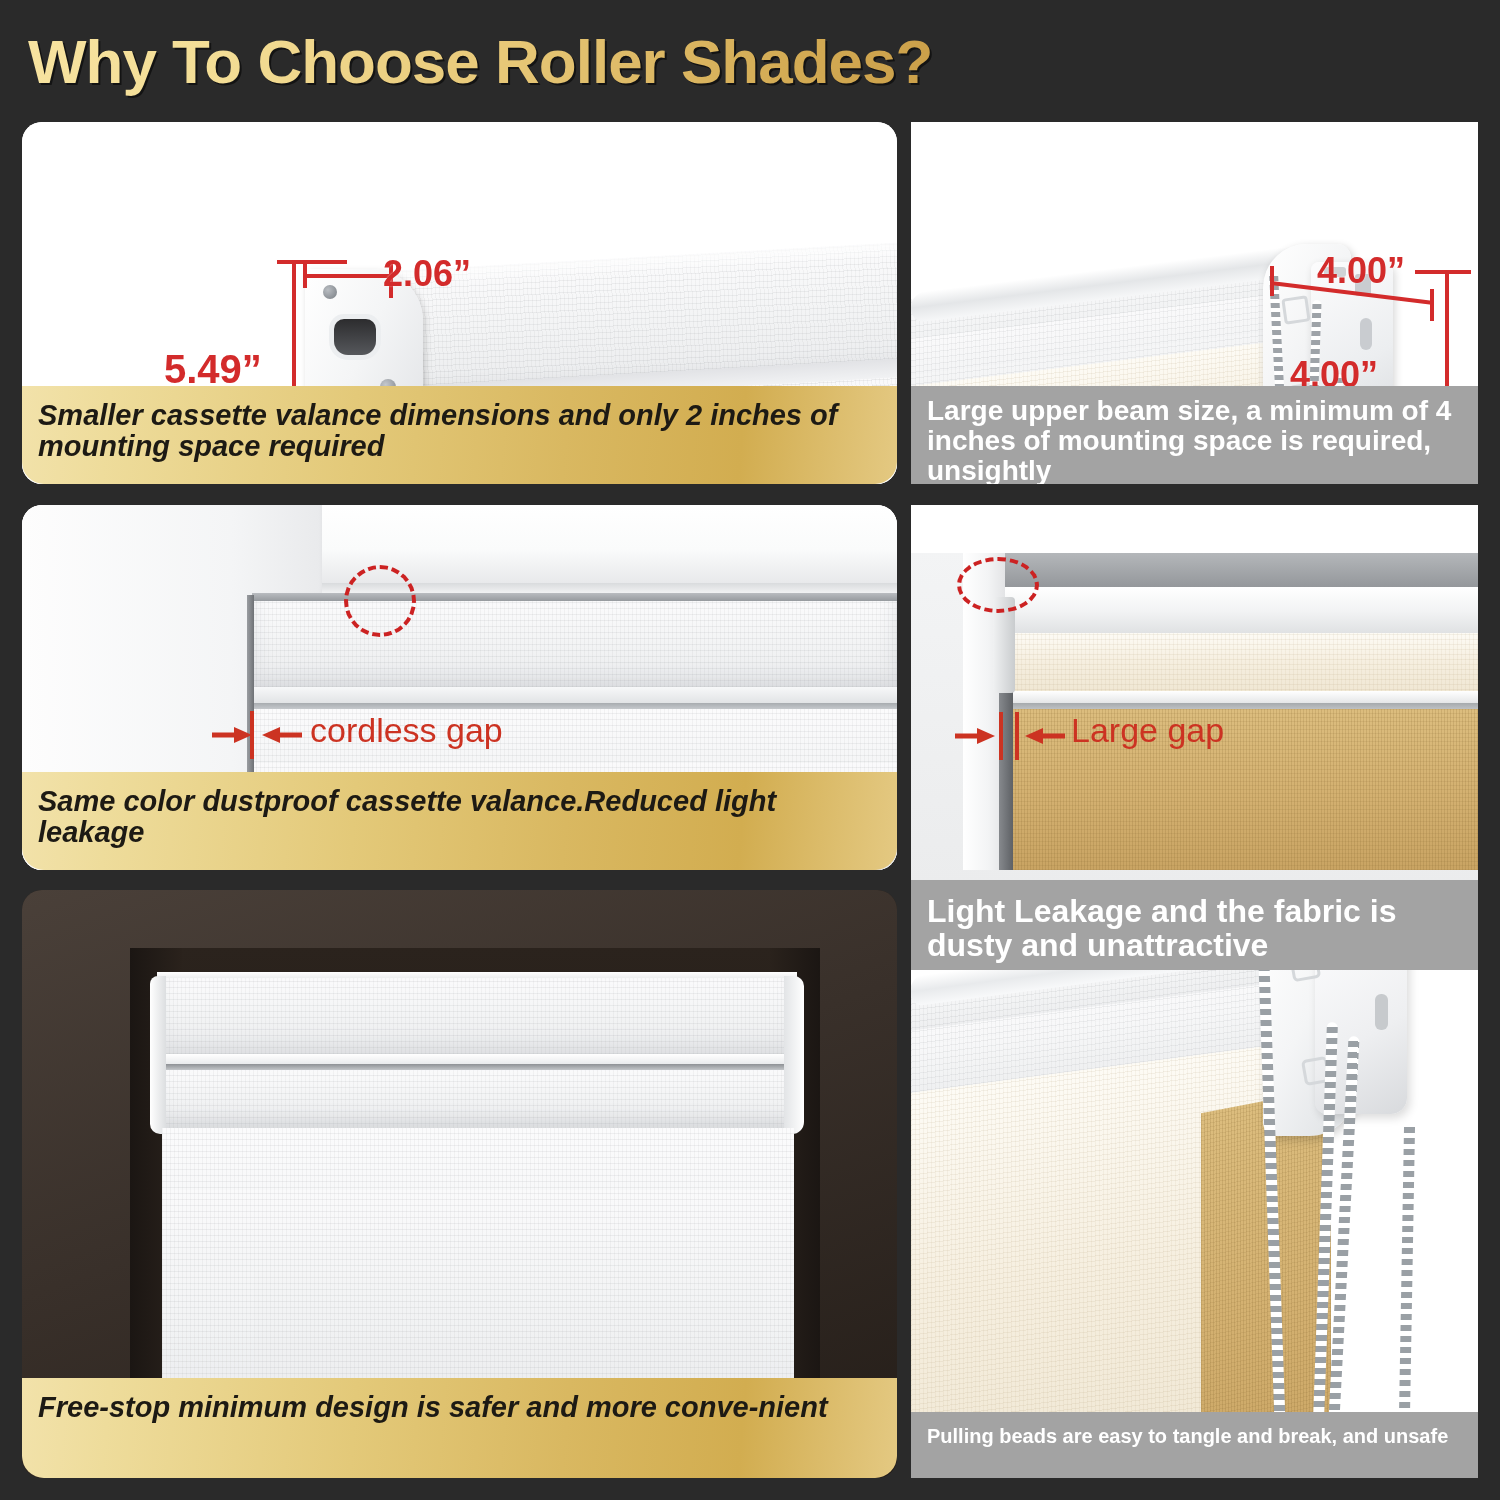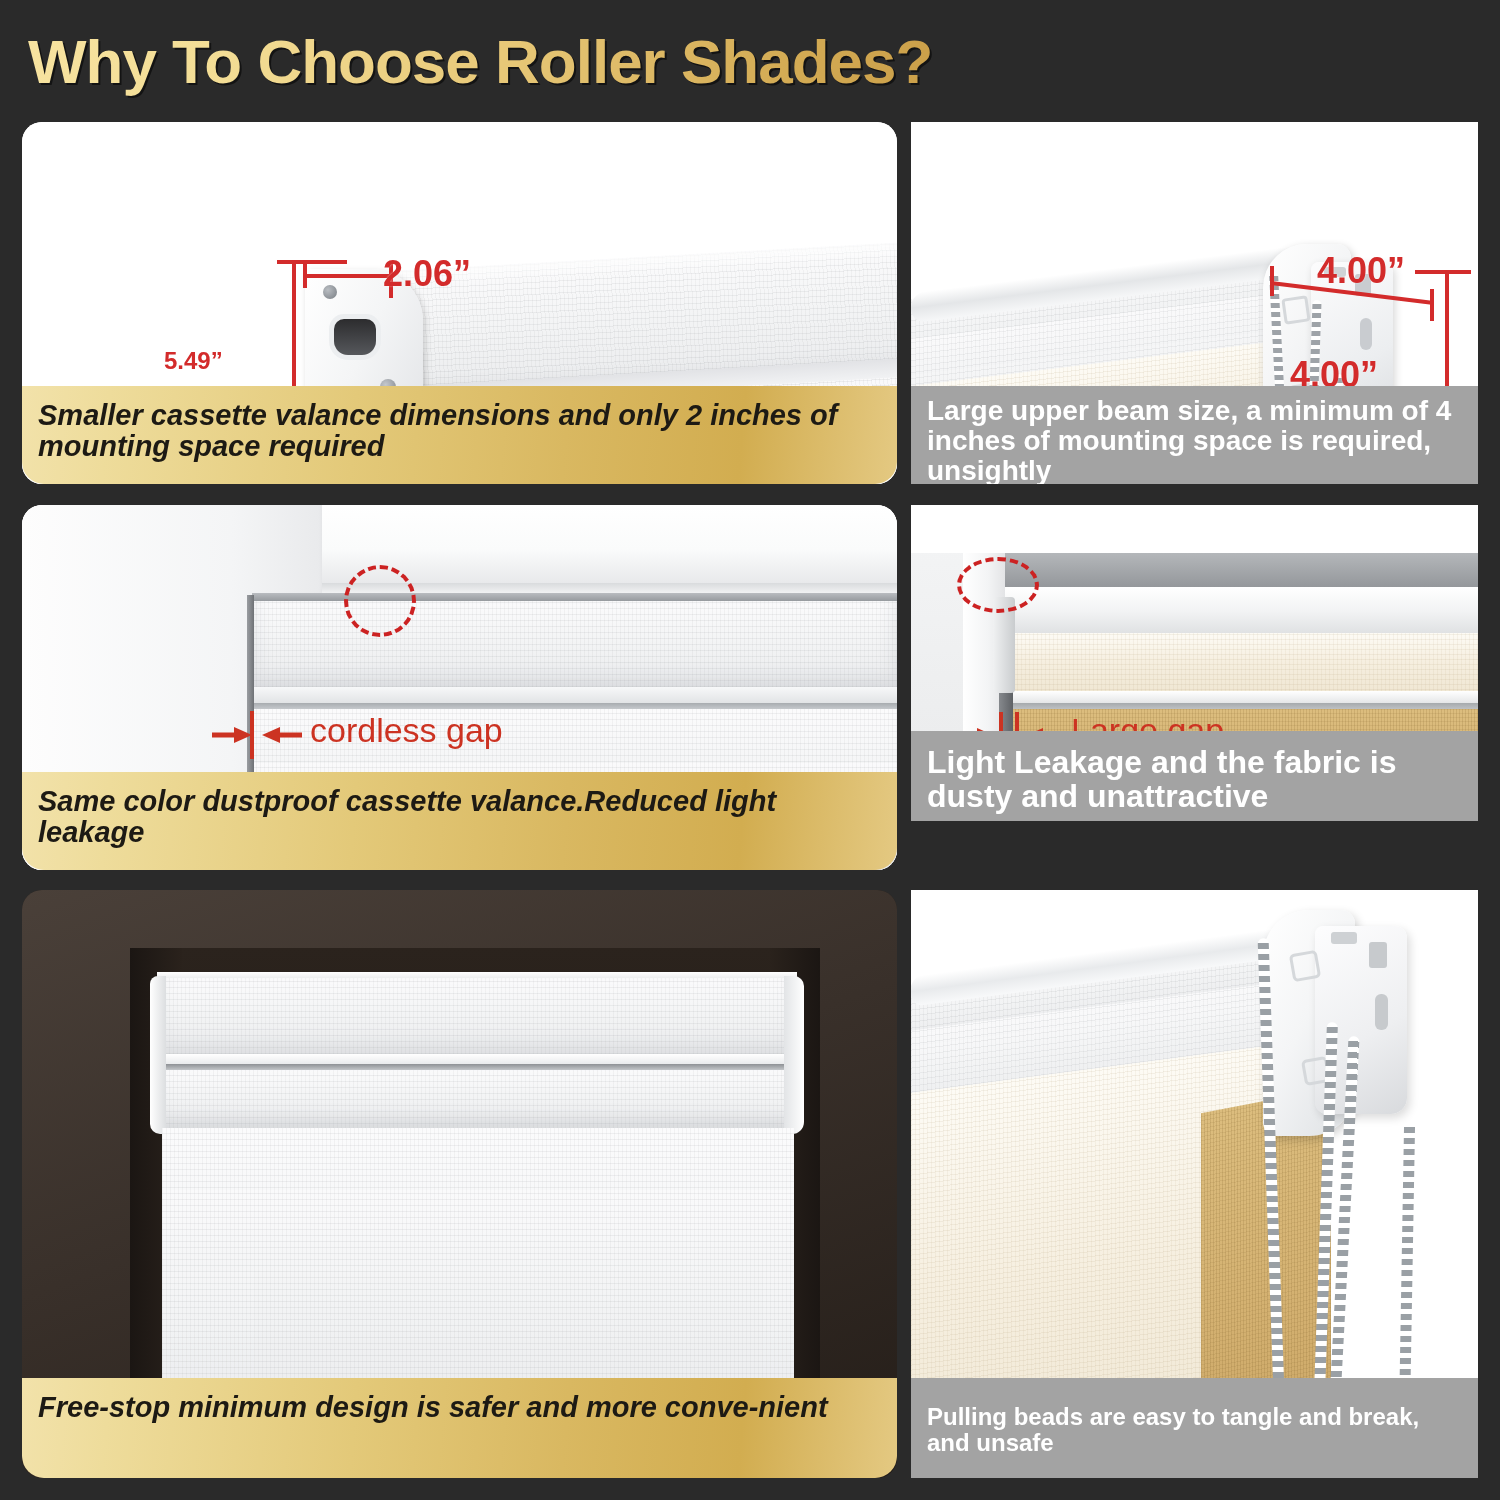--- a/index.html
+++ b/index.html
@@ -118,21 +118,21 @@
          background:radial-gradient(circle at 35% 35%,#c8ccd0,#868b91);"></div>
 
     <div class="dim-line" style="left:281px; top:152px; width:90px; height:4px;"></div>
     <div class="dim-line" style="left:281px; top:140px; width:4px; height:26px;"></div>
     <div class="dim-line" style="left:367px; top:140px; width:4px; height:36px;"></div>
     <div class="dim-label" style="left:361px; top:131px; font-size:36px;">2.06”</div>
 
     <div class="dim-line" style="left:270px; top:140px; width:4px; height:215px;"></div>
     <div class="dim-line" style="left:255px; top:138px; width:70px; height:4px;"></div>
     <div class="dim-line" style="left:255px; top:351px; width:58px; height:4px;"></div>
-    <div class="dim-label" style="left:142px; top:225px; font-size:24px;">5.49”</div>
+    <div class="dim-label" style="left:142px; top:225px; font-size:40px;">5.49”</div>
   </div>
 
   <div class="cap gold" style="height:98px; font-size:29px; padding-top:14px;">Smaller cassette valance dimensions and only 2 inches of mounting space required</div>
 </div>
 
 <div class="panel right" style="left:911px; top:122px; width:567px; height:362px; background:#ffffff;">
   <div class="photo" style="background:#ffffff;">
 
     <div class="fabric-white" style="position:absolute; left:0; top:128px; width:400px; height:76px;
          transform:skewY(-7deg); transform-origin:right top;"></div>
@@ -234,21 +234,21 @@
     <svg style="position:absolute; left:238px; top:218px; z-index:31;" width="42" height="24" viewBox="0 0 42 24">
       <line x1="14" y1="12" x2="42" y2="12" stroke="#cc3322" stroke-width="5"></line>
       <polygon points="2,12 20,4 20,20" fill="#cc3322"></polygon>
     </svg>
     <div class="gap-label" style="left:288px; top:206px; font-size:34px;">cordless gap</div>
   </div>
 
   <div class="cap gold" style="height:98px; font-size:29px; padding-top:14px;">Same color dustproof cassette valance.Reduced light leakage</div>
 </div>
 
-<div class="panel right" style="left:911px; top:505px; width:567px; height:316px; background:#ffffff;">
+<div class="panel right" style="left:911px; top:505px; width:567px; height:465px; background:#ffffff;">
   <div class="photo" style="background:linear-gradient(180deg,#f2f3f4,#e8e9ea);">
 
     <div style="position:absolute; left:0; top:0; width:100%; height:100%;
          background:linear-gradient(180deg,#f4f5f6,#e9eaeb);"></div>
 
     <div style="position:absolute; left:0; top:0; width:100%; height:48px; background:#ffffff;"></div>
 
     <div style="position:absolute; left:92px; top:48px; width:475px; height:42px;
          background:linear-gradient(180deg,#b4b7ba,#8d9094);"></div>
 
@@ -401,14 +401,14 @@
          background:repeating-linear-gradient(180deg,#ffffff 0 5px,#9aa0a5 5px 11px); border-radius:6px;
          transform:rotate(2deg);"></div>
     <div style="position:absolute; left:426px; top:146px; width:11px; height:442px;
          background:repeating-linear-gradient(180deg,#ffffff 0 5px,#9aa0a5 5px 11px); border-radius:6px;
          transform:rotate(3deg);"></div>
     <div style="position:absolute; left:490px; top:232px; width:11px; height:356px;
          background:repeating-linear-gradient(180deg,#ffffff 0 5px,#9aa0a5 5px 11px); border-radius:6px;
          transform:rotate(1deg);"></div>
   </div>
 
-  <div class="cap gray" style="height:100px; font-size:24px; padding-top:26px;">Pulling beads are easy to tangle and break, and unsafe</div>
+  <div class="cap gray" style="height:66px; font-size:20px; padding-top:14px;">Pulling beads are easy to tangle and break, and unsafe</div>
 </div>
 
 </body></html>

